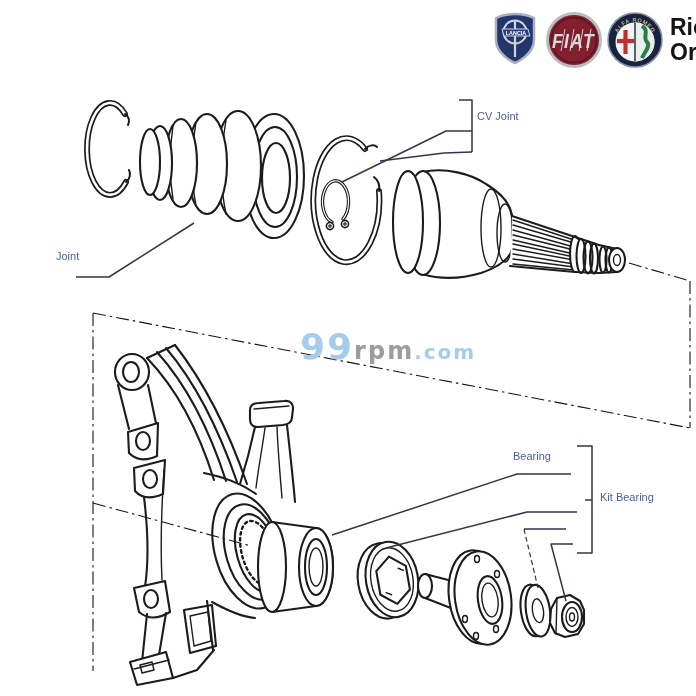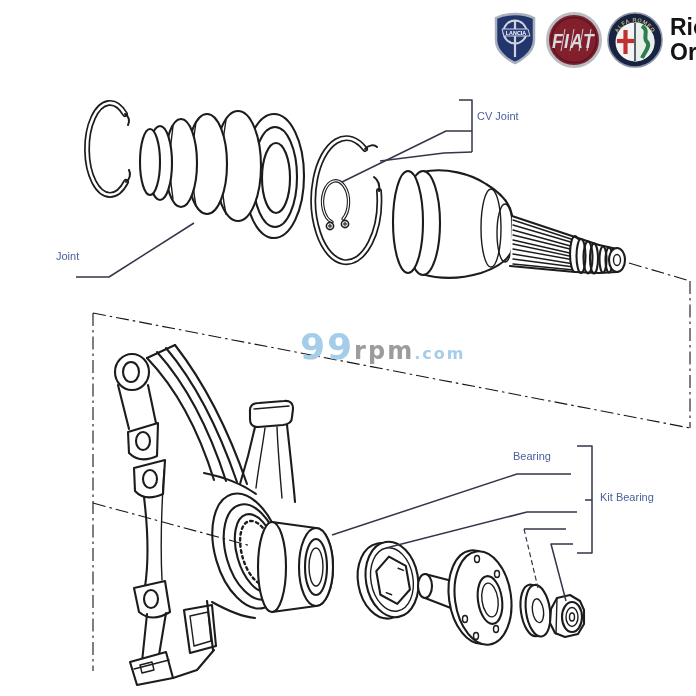--- a/index.html
+++ b/index.html
@@ -10,21 +10,21 @@
   #brand svg{display:block;}
   .brand-title{margin-left:6px;margin-top:4px;line-height:25px;font-size:23px;font-weight:bold;
                color:#141414;letter-spacing:0px;}
   
   .lbl{position:absolute;font-size:11px;color:#4a5f9b;white-space:nowrap;}
   
   #wm{position:absolute;left:256px;top:326px;font-family:"DejaVu Sans",sans-serif;
       font-weight:bold;letter-spacing:2px;white-space:nowrap;}
   #wm .b{color:#a5cde9;font-size:36px;}
   #wm .g{color:#9c9c9c;font-size:24px;}
-  #wm .s{color:#a5cde9;font-size:16px;}
+  #wm .s{color:#a5cde9;font-size:20px;}
   
   .art{stroke:#1c1c1c;stroke-width:2.1;fill:none;stroke-linecap:round;stroke-linejoin:round;}
   .art .w{fill:#ffffff;}
   .art .t{stroke-width:1.4;}
   .ld{stroke:#35354a;stroke-width:1.5;fill:none;stroke-linejoin:round;}
   .dd{stroke:#151515;stroke-width:1.1;fill:none;stroke-dasharray:13 4 2.5 4;}
   .band-w{stroke:#ffffff;fill:none;}
 </style>
 </head>
 <body>

